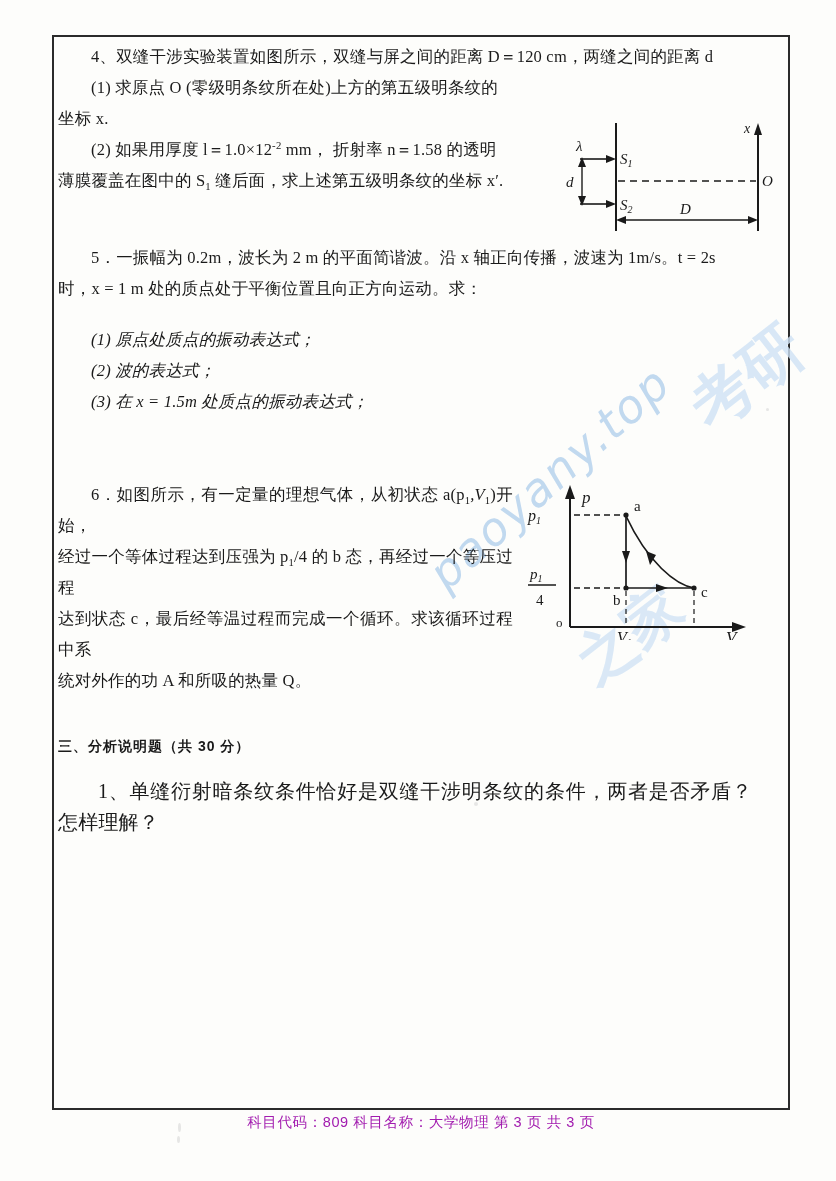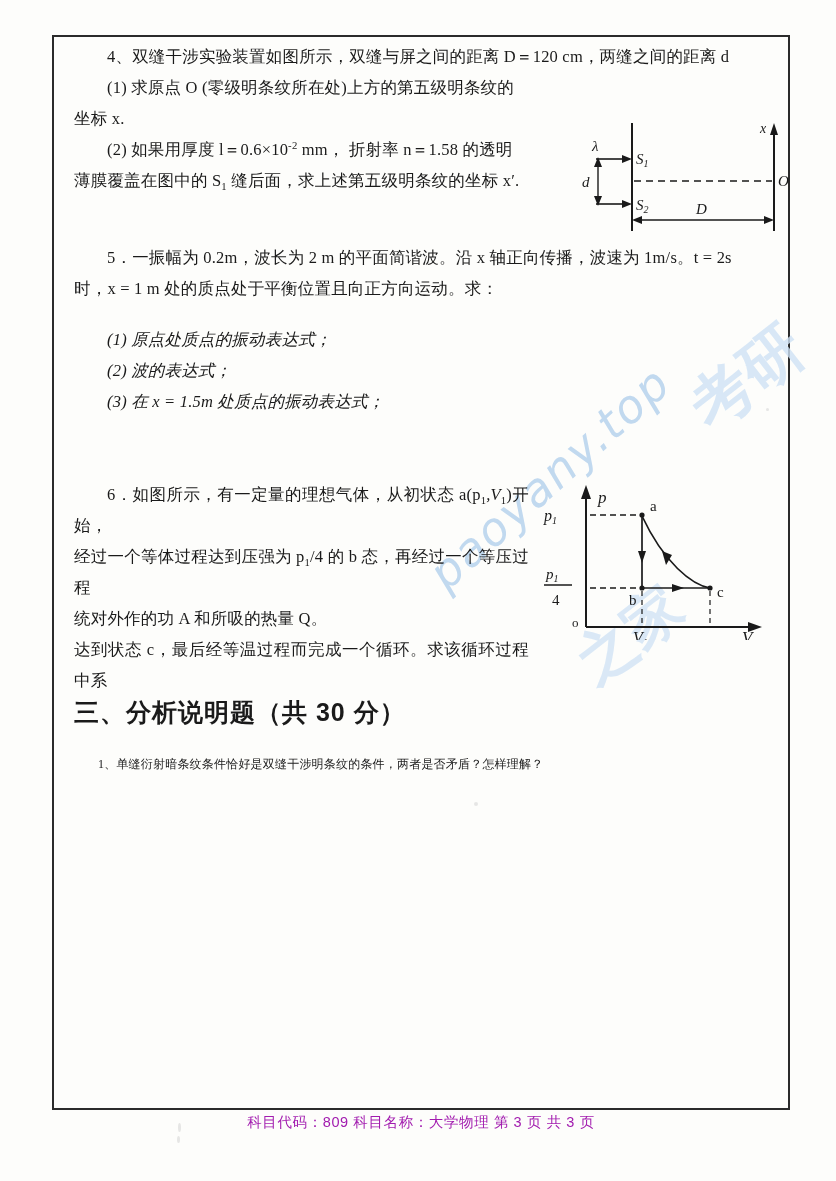--- a/index.html
+++ b/index.html
@@ -27,21 +27,21 @@
     position: absolute;
     left: 52px;
     top: 35px;
     width: 738px;
     height: 1075px;
     border: 2px solid #2b2b2b;
     box-sizing: border-box;
   }
   .content {
     position: absolute;
-    left: 52px;
+    left: 36px;
     top: 35px;
     width: 738px;
     height: 1075px;
     box-sizing: border-box;
     padding: 6px 22px 0 22px;
   }
 
   
   .para {
     font-size: 16.5px;
@@ -82,26 +82,27 @@
     position: absolute;
     left: 440px;
     top: -4px;
     width: 270px;
     height: 165px;
   }
   .fig-pv svg { display: block; }
 
   
   .section-head {
-    font-size: 25px;
+    margin-top: 42px;
+    font-size: 14px;
     font-weight: bold;
     font-family: "Liberation Sans", "DejaVu Sans", sans-serif;
     letter-spacing: 1px;
   }
-  .q-after-head { margin-top: 20px; font-size: 12px; }
+  .q-after-head { margin-top: 20px; font-size: 20px; }
 
   
   .footer {
     position: absolute;
     left: 52px;
     top: 1113px;
     width: 738px;
     text-align: center;
     font-size: 14.5px;
     font-family: "Liberation Sans", "DejaVu Sans", sans-serif;
@@ -173,21 +174,21 @@
 
   <div class="content">
 
     <div class="q-block q4-wrap">
       <div class="q4-text-full">
         <p class="para indent">4、双缝干涉实验装置如图所示，双缝与屏之间的距离 D＝120 cm，两缝之间的距离 d</p>
       </div>
       <div class="q4-text">
         <p class="para indent">(1) 求原点 O (零级明条纹所在处)上方的第五级明条纹的</p>
         <p class="para">坐标 x.</p>
-        <p class="para indent"><span>(2) 如果用厚度 l＝0.6×10</span><sup>-2</sup><span> mm，  折射率 n＝1.58 的透明</span></p>
+        <p class="para indent"><span>(2) 如果用厚度 l＝1.0×12</span><sup>-2</sup><span> mm，  折射率 n＝1.58 的透明</span></p>
         <p class="para"><span>薄膜覆盖在图中的 S</span><sub>1</sub><span> 缝后面，求上述第五级明条纹的坐标 x′.</span></p>
       </div>
 
       <div class="fig-slit">
         <svg width="250" height="115" viewBox="0 0 250 115" xmlns="http://www.w3.org/2000/svg">
 
           <line x1="58" y1="4" x2="58" y2="112" stroke="#1a1a1a" stroke-width="2"></line>
 
           <line x1="200" y1="20" x2="200" y2="112" stroke="#1a1a1a" stroke-width="2"></line>
 
@@ -228,22 +229,22 @@
         <p class="para indent">(1) 原点处质点的振动表达式；</p>
         <p class="para indent">(2) 波的表达式；</p>
         <p class="para indent">(3) 在 x = 1.5m 处质点的振动表达式；</p>
       </div>
     </div>
 
     <div class="q-block q6-wrap">
       <div class="q6-text">
         <p class="para indent"><span>6．如图所示，有一定量的理想气体，从初状态 a(p</span><sub>1</sub><span class="it">,V</span><sub>1</sub><span>)开始，</span></p>
         <p class="para"><span>经过一个等体过程达到压强为 p</span><sub>1</sub><span>/4 的 b 态，再经过一个等压过程</span></p>
+        <p class="para">达到状态 c，最后经等温过程而完成一个循环。求该循环过程中系</p>
         <p class="para">统对外作的功 A 和所吸的热量 Q。</p>
-        <p class="para">达到状态 c，最后经等温过程而完成一个循环。求该循环过程中系</p>
       </div>
 
       <div class="fig-pv">
         <svg width="270" height="165" viewBox="0 0 270 165" xmlns="http://www.w3.org/2000/svg">
 
           <line x1="72" y1="152" x2="72" y2="20" stroke="#1a1a1a" stroke-width="2"></line>
           <polygon points="72,10 67,24 77,24" fill="#1a1a1a"></polygon>
           <text x="84" y="28" font-family="Liberation Serif, serif" font-style="italic" font-size="17" fill="#1a1a1a">p</text>
 
           <line x1="72" y1="152" x2="238" y2="152" stroke="#1a1a1a" stroke-width="2"></line>

